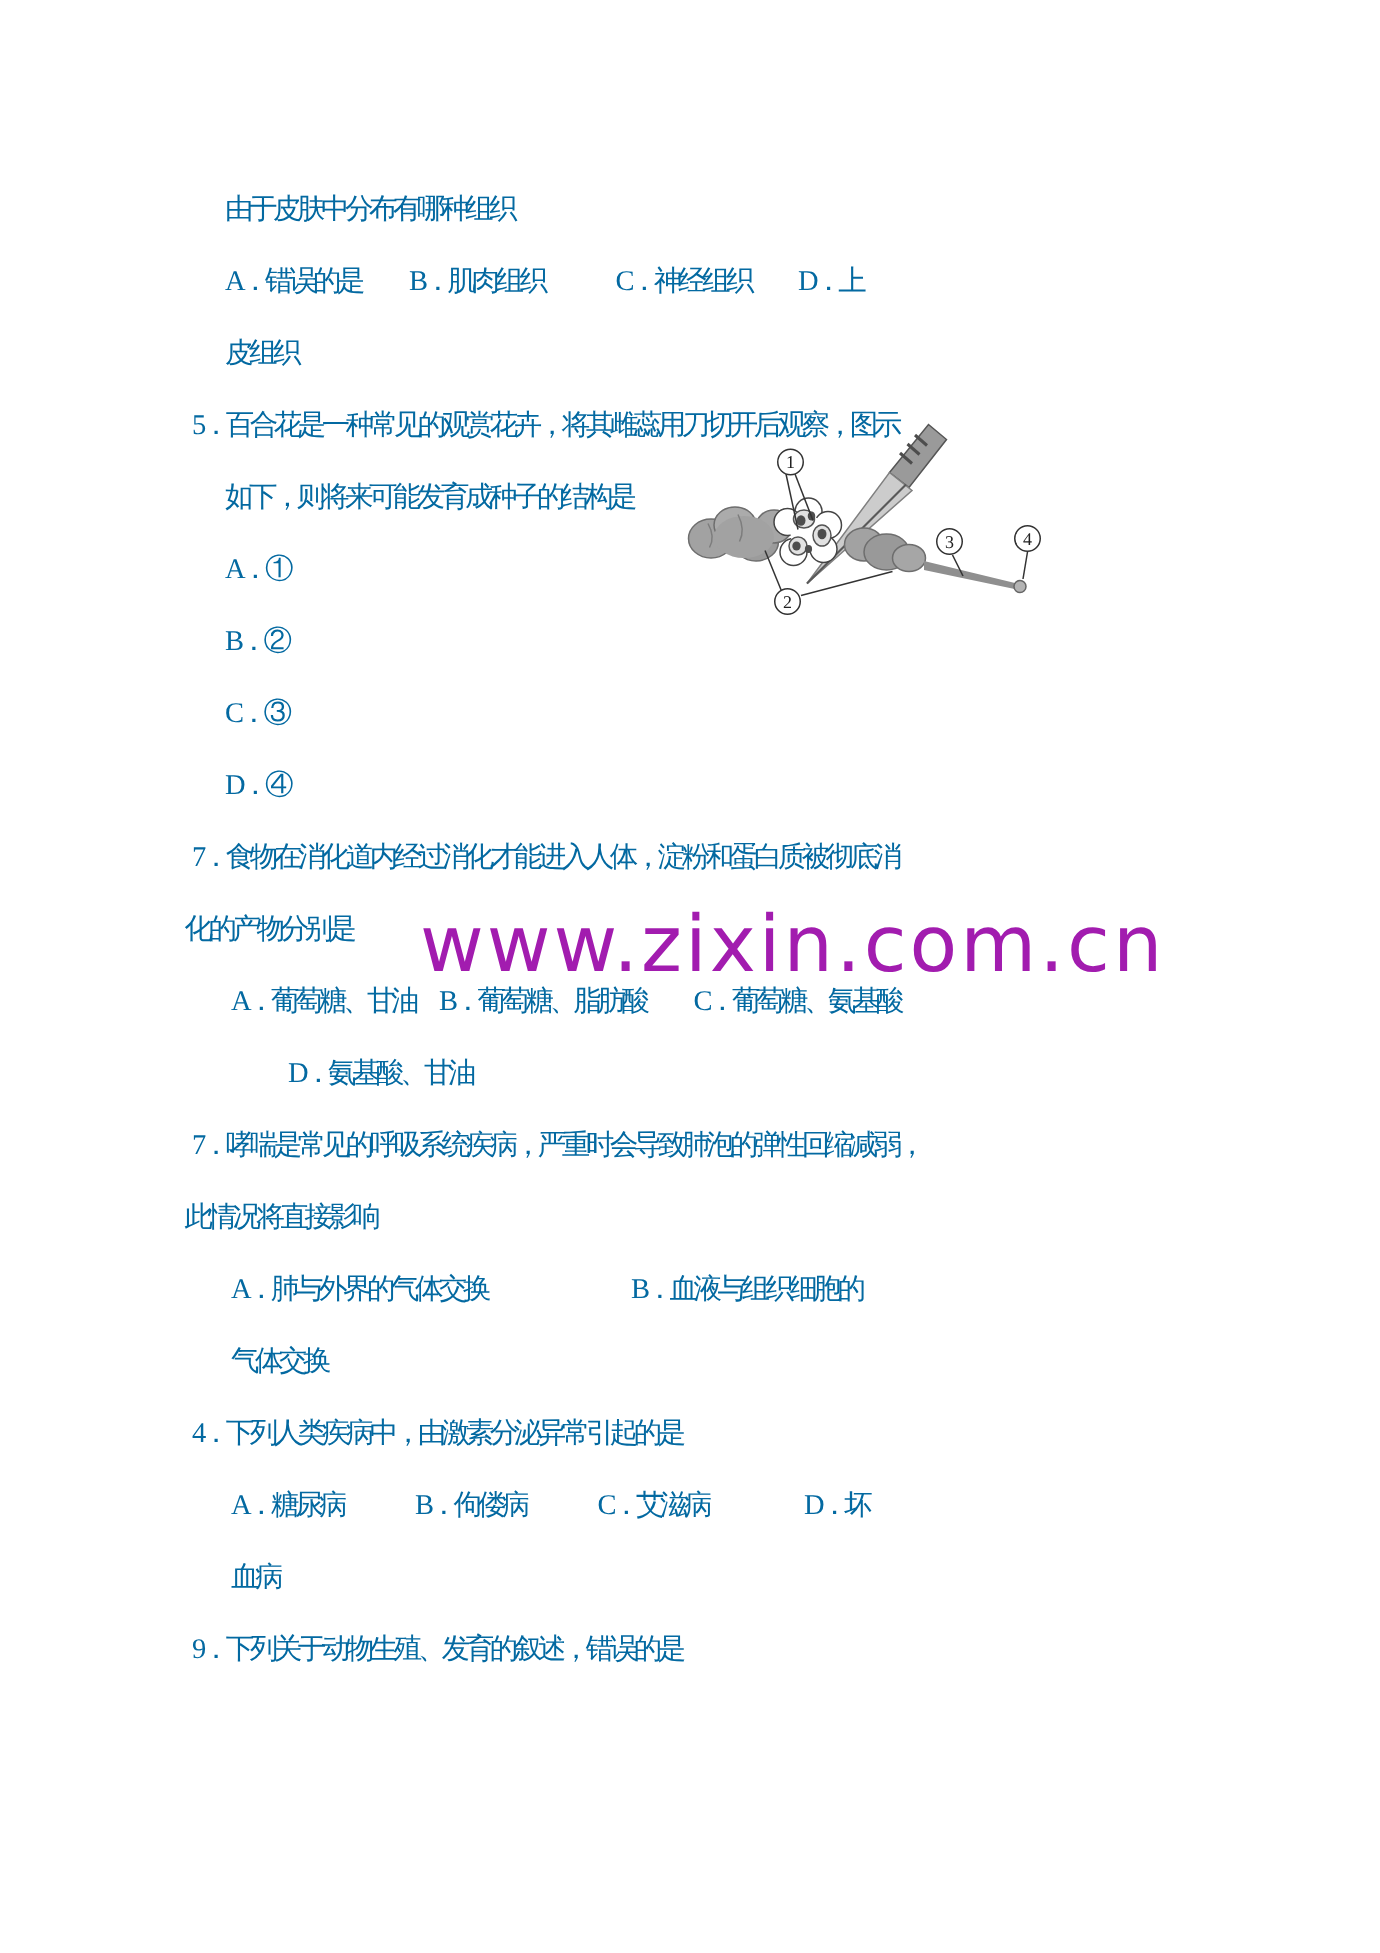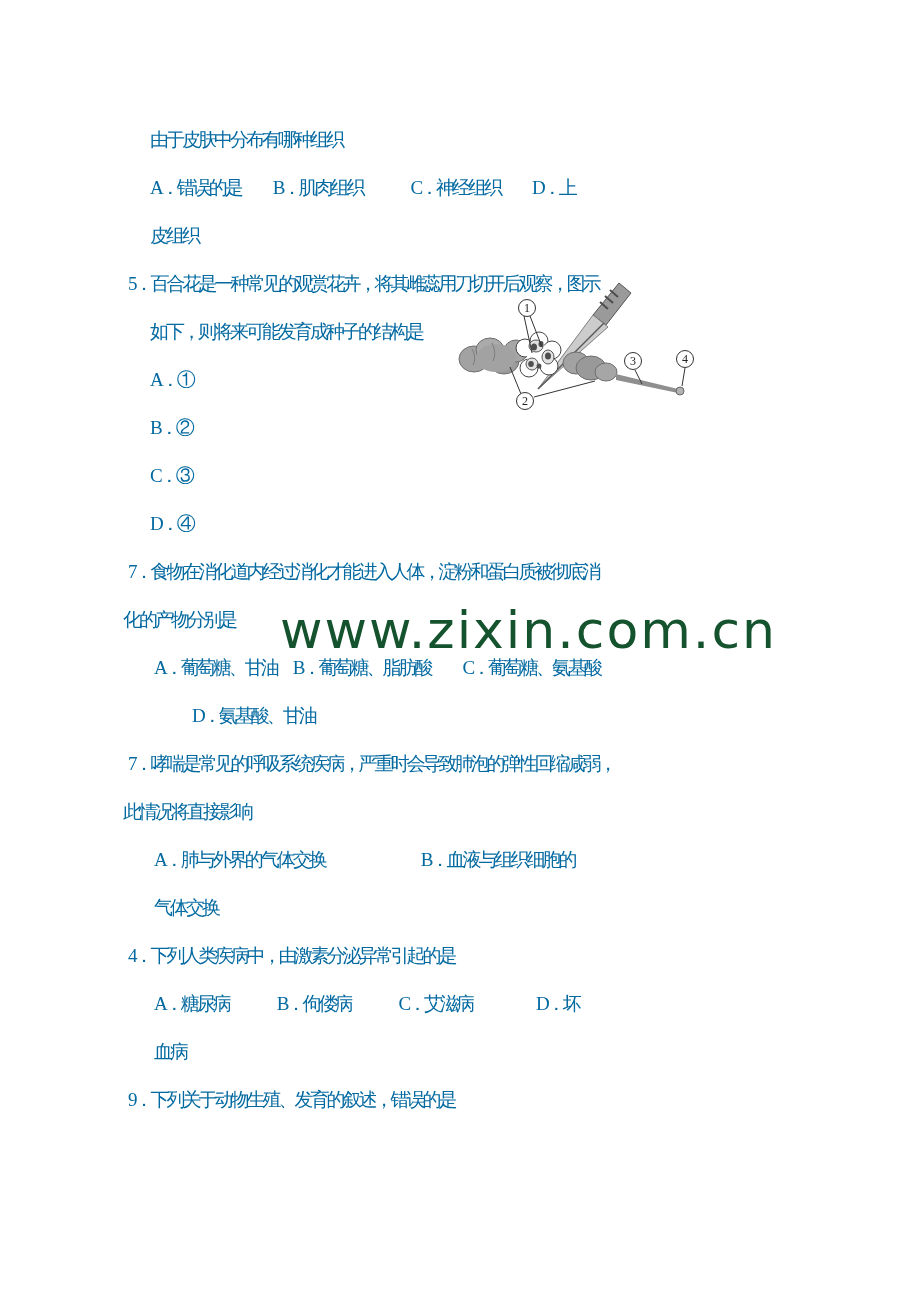--- a/index.html
+++ b/index.html
@@ -53,21 +53,21 @@
   .figure text{
     font-family:"Liberation Serif","DejaVu Serif",serif;
     font-size:12px;
   }
 </style>
 </head>
 <body>
 
 <div class="page">
 
-  <div class="watermark" style="color: #14532d;">www.zixin.com.cn</div>
+  <div class="watermark" style="color: #a21caf;">www.zixin.com.cn</div>
 
   <div class="text-flow">
     <div class="line ind">由于皮肤中分布有哪种组织</div>
     <div class="line ind">A．错误的是　　B．肌肉组织　　　C．神经组织　　D．上</div>
     <div class="line ind">皮组织</div>
     <div class="line q">5．百合花是一种常见的观赏花卉，将其雌蕊用刀切开后观察，图示</div>
     <div class="line ind">如下，则将来可能发育成种子的结构是</div>
     <div class="line ind">A．①</div>
     <div class="line ind">B．②</div>
     <div class="line ind">C．③</div>

